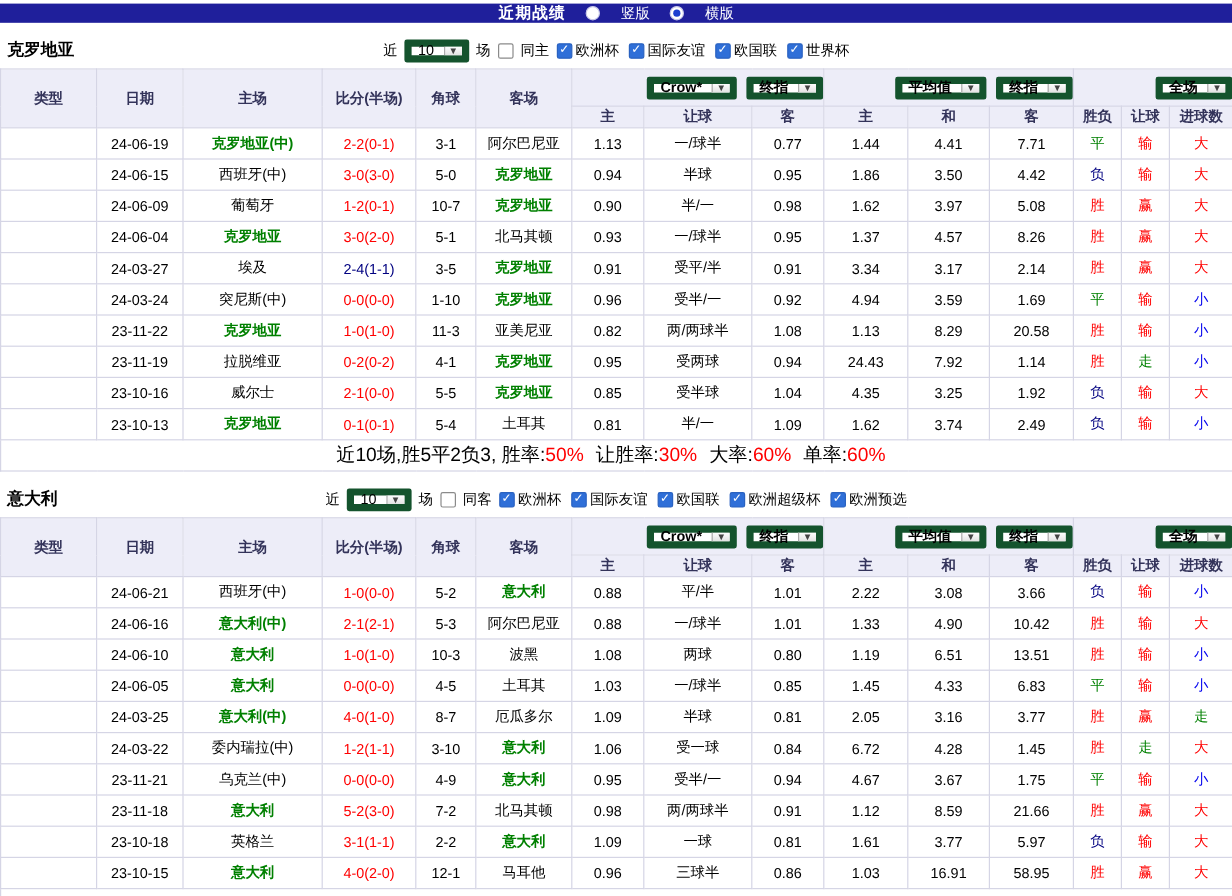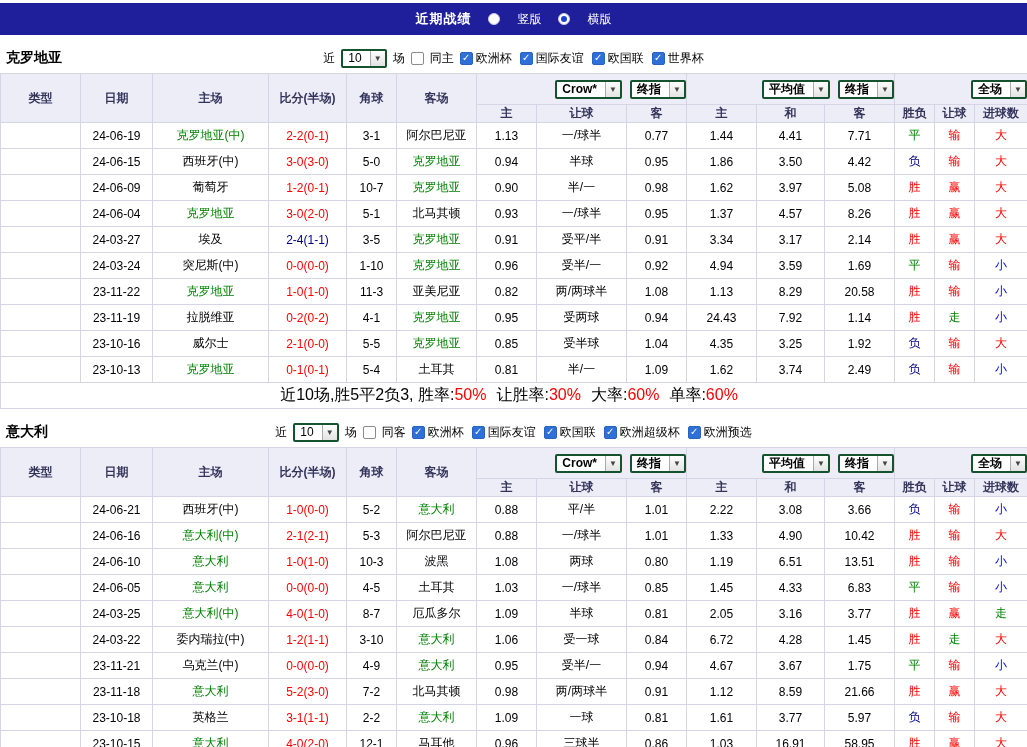--- a/index.html
+++ b/index.html
@@ -7,21 +7,21 @@
   body {
     width: 1027px;
     font-family: "Liberation Sans", "DejaVu Sans", sans-serif;
     font-size: 12px;
     color: #000;
   }
   .page { width: 1027px; padding-top: 3px; }
 
   
   .topbar {
-    height: 32px;
+    height: 16px;
     background: var(--topbar-bg, #1f1f9b);
     display: flex;
     align-items: center;
     justify-content: center;
     gap: 16px;
     color: #fff;
   }
   .topbar-title { font-weight: bold; font-size: 13px; letter-spacing: 1px; }
   .radio-option { display: inline-flex; align-items: center; gap: 18px; cursor: pointer; color: #fff; }
   .radio-dot {
@@ -50,21 +50,21 @@
   .checkbox {
     width: 13px; height: 13px; display: inline-flex; align-items: center; justify-content: center;
     border: 1px solid #8a8a8a; background: #fff; border-radius: 2px;
     font-size: 10px; line-height: 1; color: #fff; cursor: pointer; flex: none;
   }
   .checkbox.checked { background: #2f6fd8; border-color: #2a62c0; }
 
   
   .select {
     display: inline-flex; align-items: center; height: 19px;
-    border: 2px solid #14532d; background: #fff; border-radius: 2px;
+    border: 6px solid #14532d; background: #fff; border-radius: 2px;
     padding-left: 5px; cursor: pointer; vertical-align: middle;
   }
   .select .txt { font-size: 12px; color: #000; padding-right: 8px; white-space: nowrap; }
   .select .arr {
     width: 15px; align-self: stretch; display: flex; align-items: center; justify-content: center;
     font-size: 8px; color: #444; border-left: 1px solid #ababab;
     background: linear-gradient(#fdfdfd, #e3e3e3);
   }
 
   
@@ -76,21 +76,21 @@
   .stats thead th { background: var(--header-bg, #ededf8); color: #33335a; font-weight: bold; }
   .stats .head-main th { height: 31px; }
   .stats .head-sub th { height: 17px; font-size: 12px; }
   .head-controls { display: flex; align-items: center; justify-content: flex-end; gap: 8px; }
   .stats tbody td { height: 26px; background: #fff; }
   .stats tfoot td { height: 26px; background: #fff; }
 
   .type-cell { color: #fff; }
   .bg-europa { background: var(--europa-bg, #990000); }
   .bg-friendly { background: var(--friendly-bg, #3a62c8); }
-  .team-green { color: var(--team-green, #008000); }
+  .team-green { color: var(--team-green, #008000); font-weight: bold; }
   .c-red { color: var(--win-red, #ff0000); }
   .c-green { color: var(--draw-green, #008000); }
   .c-blue { color: var(--small-blue, #0000ee); }
   .c-navy { color: var(--lose-navy, #000080); }
 
   .summary-cell { font-size: 16px; }
   .summary-cell .c-red { margin-right: 10px; }
 
   .section-2 { margin-top: 7px; }
 </style>

